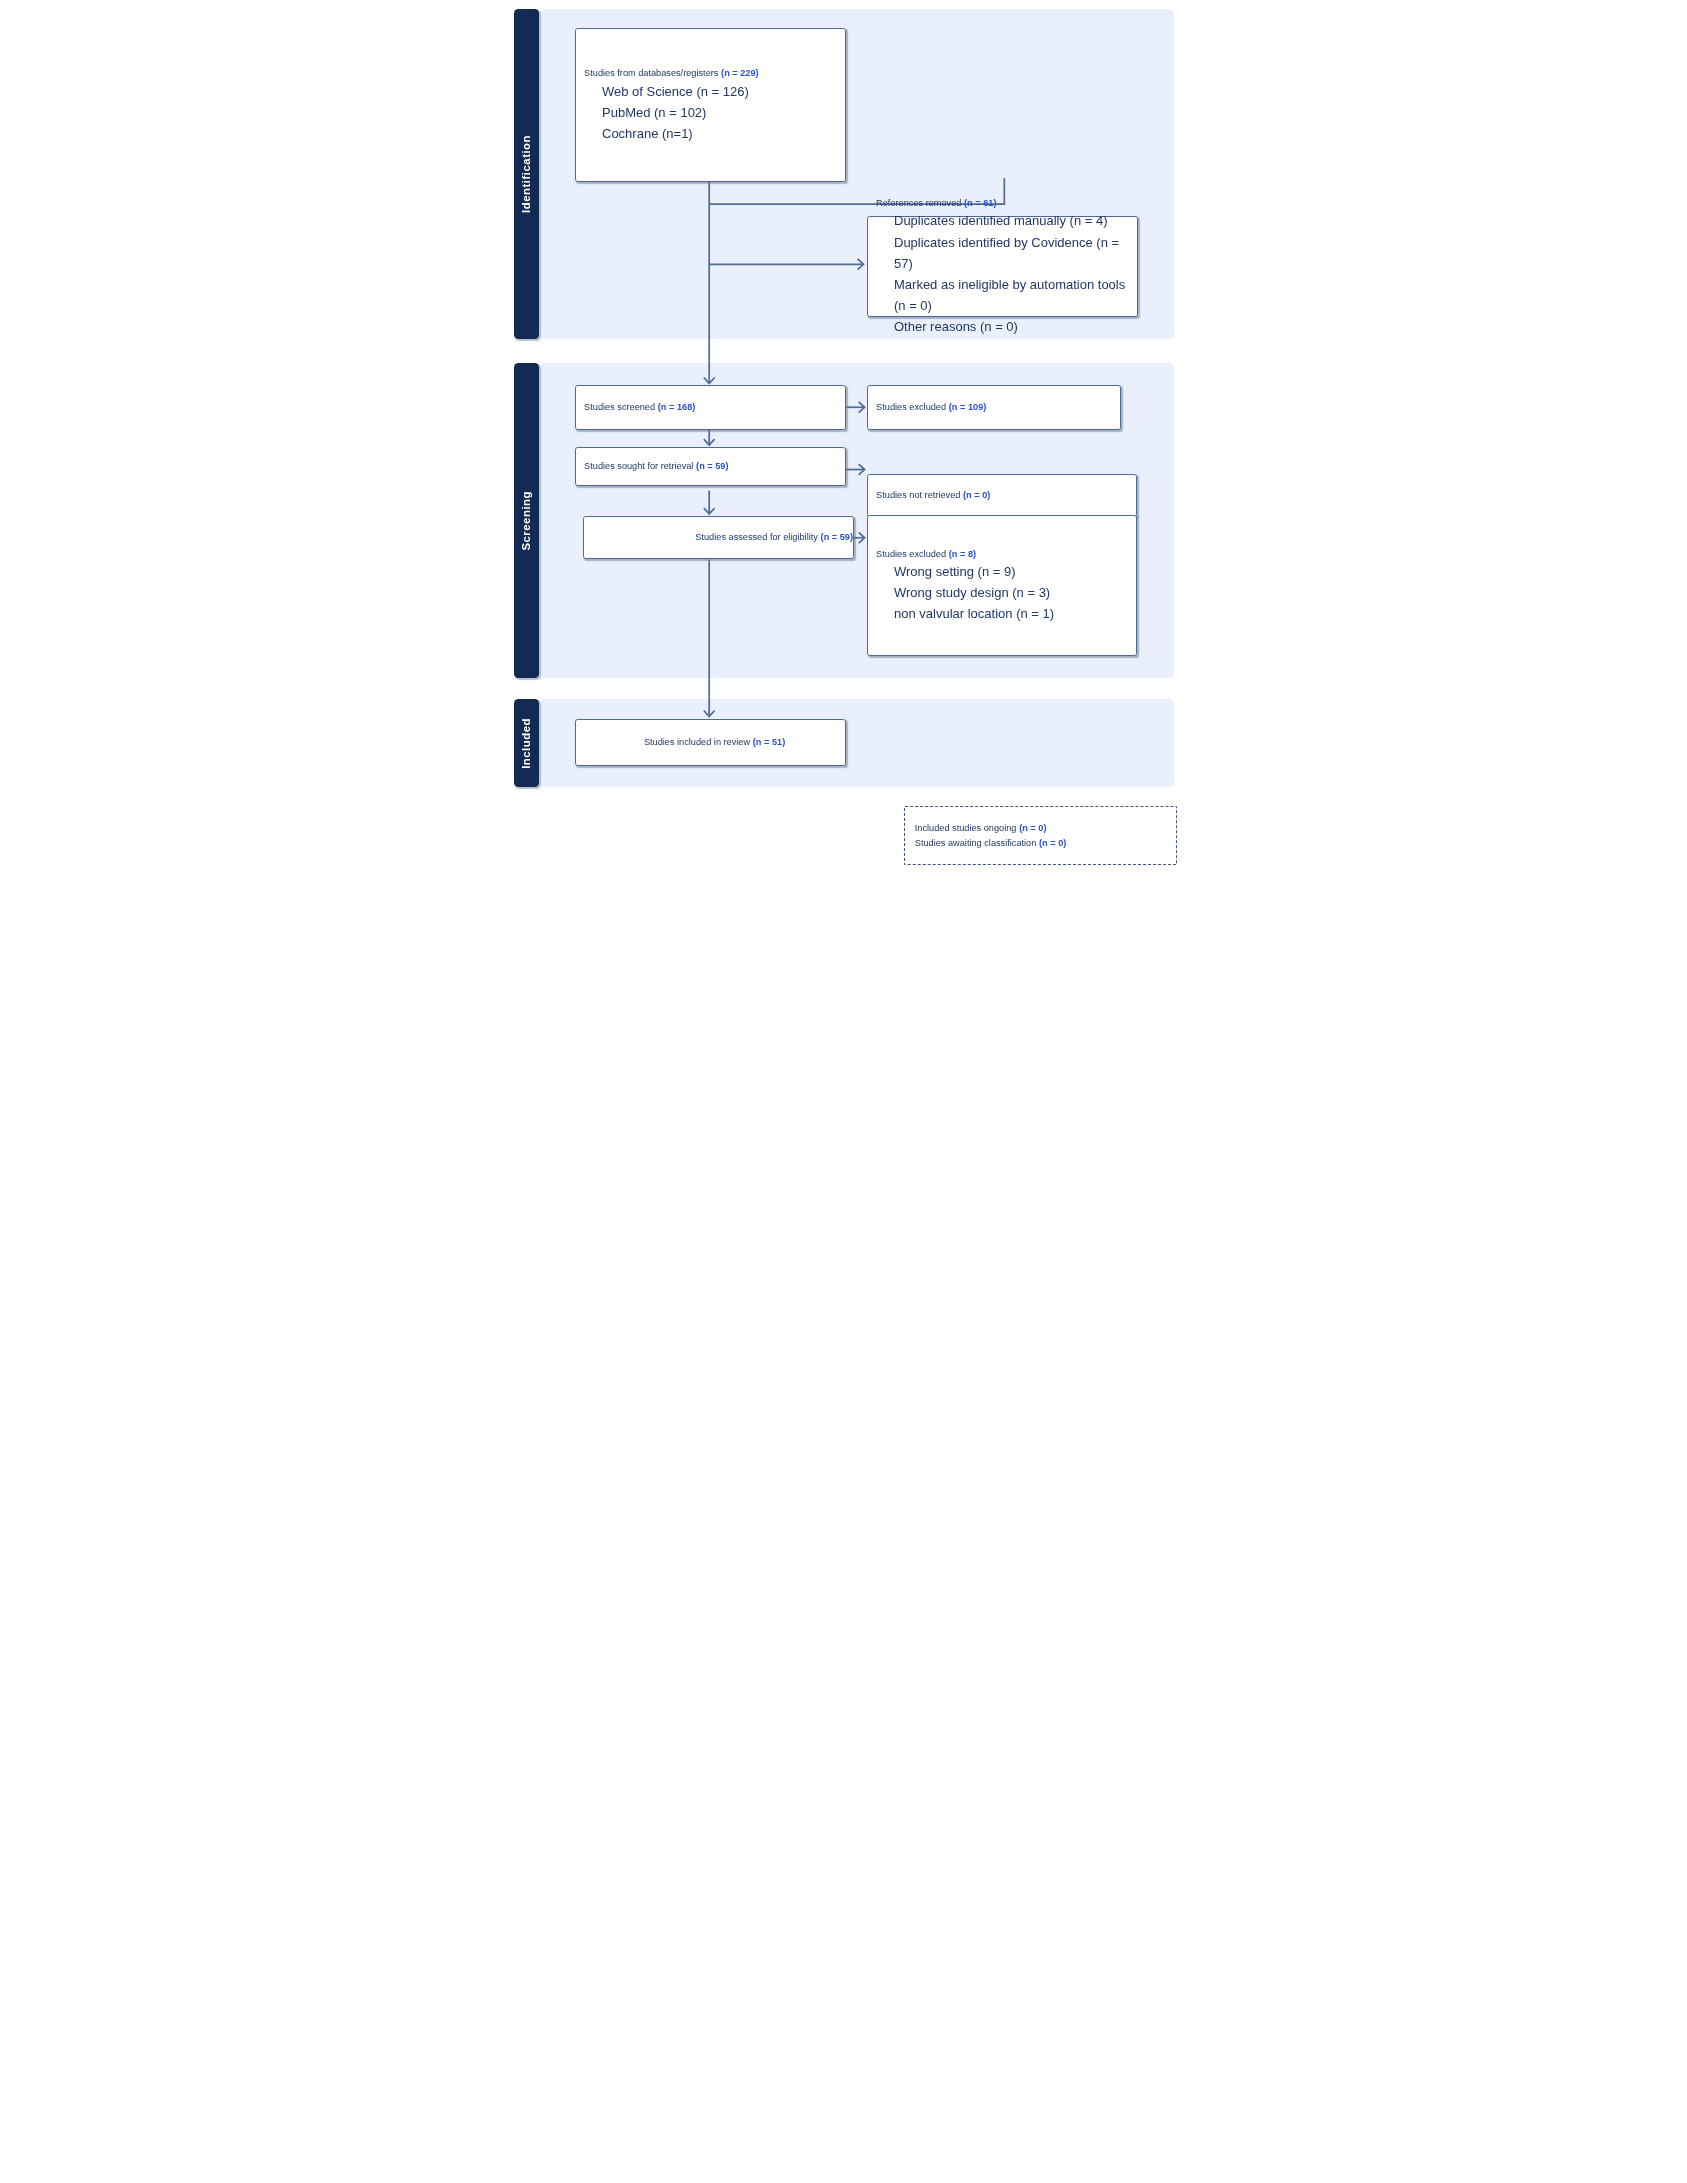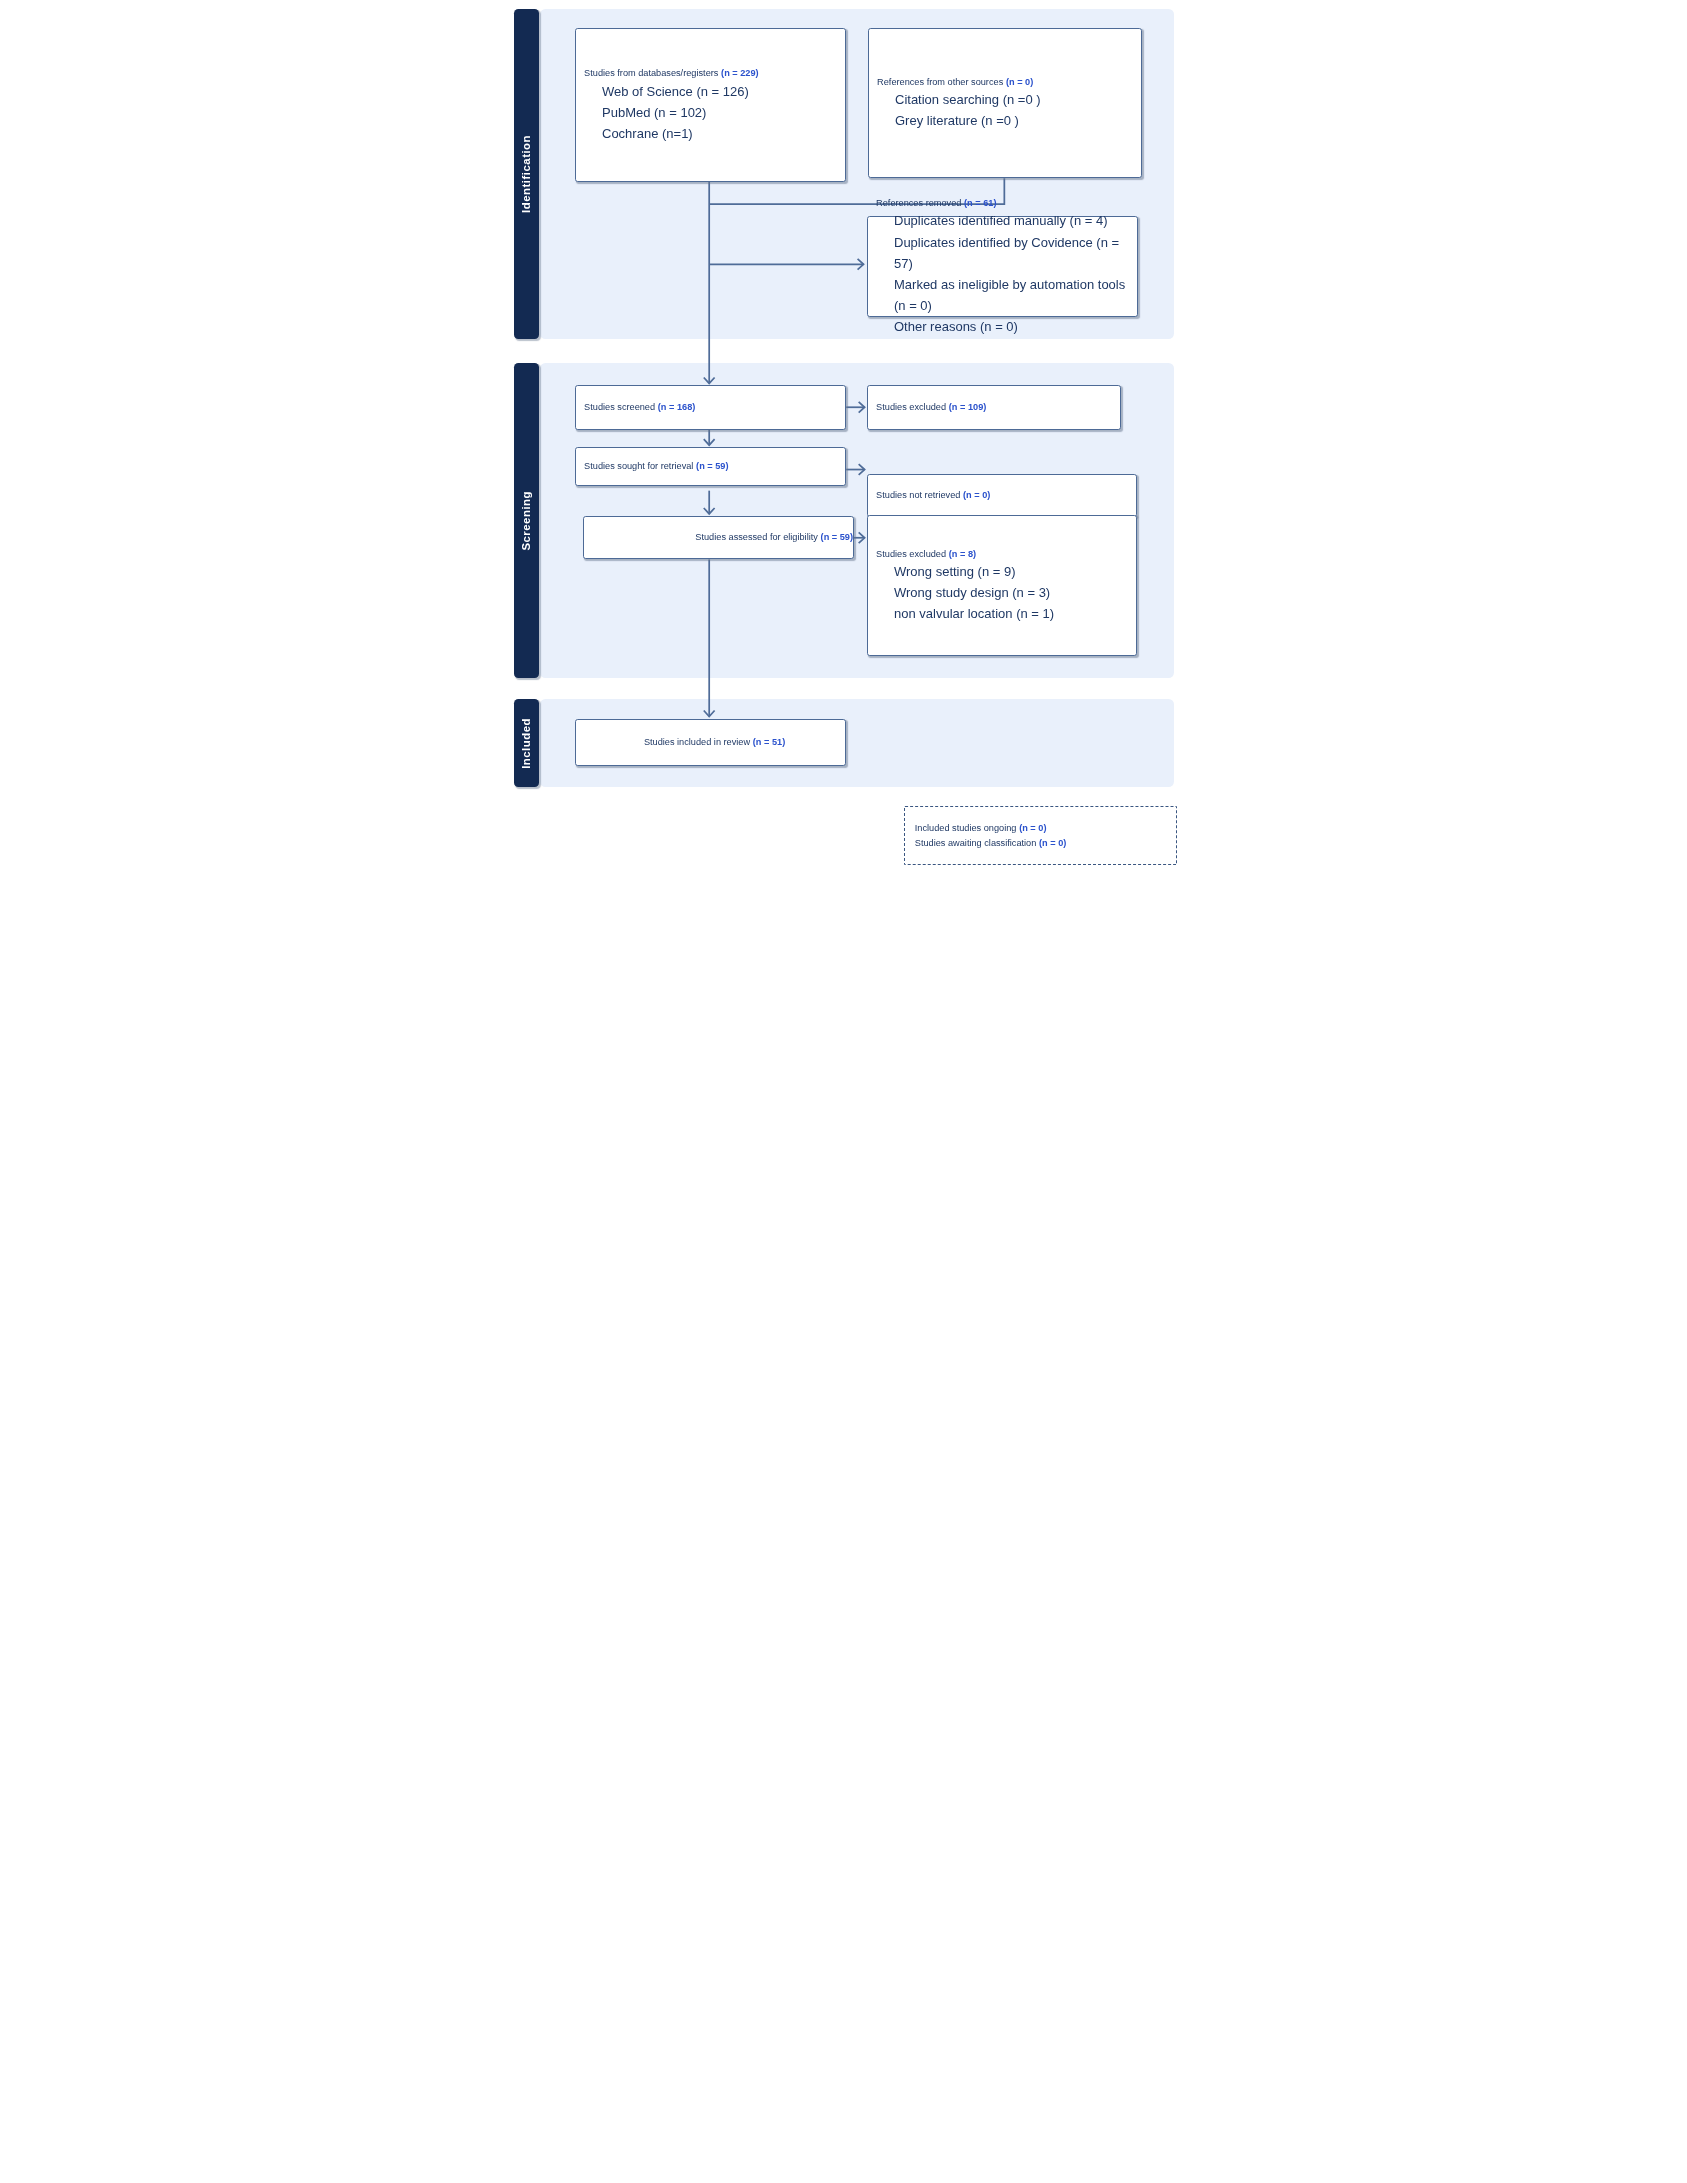--- a/index.html
+++ b/index.html
@@ -100,27 +100,20 @@
 
   <div class="fbox" style="left:69px;top:28px;width:271px;height:154px;">
     <div class="line">
       <span class="t">Studies from databases/registers</span><span class="n">(n = 229)</span>
     </div>
     <div class="item">Web of Science (n = 126)</div>
     <div class="item">PubMed (n = 102)</div>
     <div class="item">Cochrane (n=1)</div>
   </div>
 
-  <div class="fbox" style="left:362px;top:28px;width:274px;height:150px;">
-    <div class="line">
-      <span class="t">References from other sources</span><span class="n">(n = 0)</span>
-    </div>
-    <div class="item">Citation searching (n =0 )</div>
-    <div class="item">Grey literature (n =0 )</div>
-  </div>
 
   <div class="fbox" style="left:361px;top:216px;width:271px;height:101px;">
     <div class="line">
       <span class="t">References removed</span><span class="n">(n = 61)</span>
     </div>
     <div class="item">Duplicates identified manually (n = 4)</div>
     <div class="item">Duplicates identified by Covidence (n = 57)</div>
     <div class="item">Marked as ineligible by automation tools (n = 0)</div>
     <div class="item">Other reasons (n = 0)</div>
   </div>

